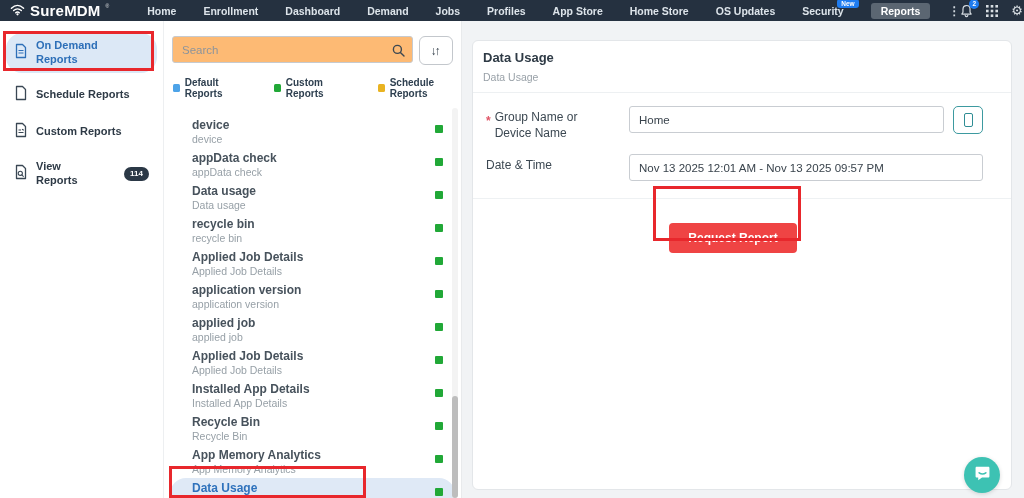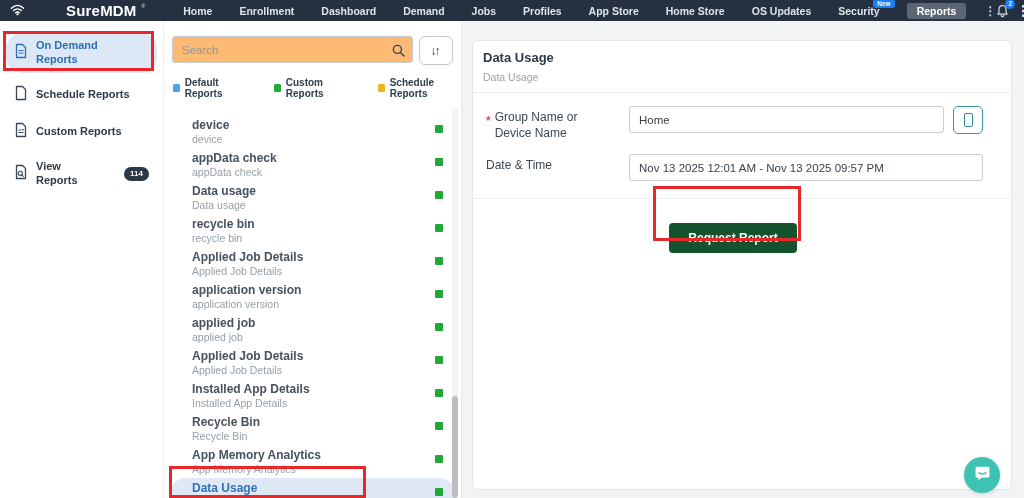--- a/index.html
+++ b/index.html
@@ -11,21 +11,21 @@
     -webkit-font-smoothing:antialiased;
   }
 
   
   .topnav {
     position:absolute; left:0; top:0; width:1024px; height:21px;
     background:#253140; display:flex; align-items:center; padding:0 10px;
     z-index:3;
   }
   .brand { display:flex; align-items:center; gap:5px; color:#fff; }
-  .brand-text { font-size:15px; font-weight:800; letter-spacing:.2px;margin-left:36px; }
+  .brand-text { font-size:15px; font-weight:800; letter-spacing:.2px; }
   .brand-reg { font-size:5px; vertical-align:top; position:relative; top:-5px; opacity:.85; }
   .nav-menu { display:flex; align-items:center; gap:27px; margin-left:38px; }
   .nav-item {
     position:relative; color:#dde4ea; font-size:10.5px; font-weight:600;
     white-space:nowrap; cursor:pointer;
   }
   .nav-item.active { background:#5b6672; border-radius:3px; padding:2px 10px; color:#fff; }
   .nav-badge {
     position:absolute; top:-6px; right:-15px;
     background:#1f7cf0; color:#fff; font-size:6.5px; font-weight:700;
@@ -122,21 +122,21 @@
   .input-wide { flex:1; }
   .device-btn {
     width:30px; height:28px; margin-left:9px; background:#fff;
     border:1.5px solid #3d9aa0; border-radius:5px; cursor:pointer;
     display:flex; align-items:center; justify-content:center;
   }
   .device-glyph { width:9px; height:14px; border:1.5px solid #2f8d94; border-radius:2px; }
   .card-div2 { height:1px; background:#eef1f3; margin:17px -28px 0 -10px; }
   .submit-row { text-align:center; margin-top:24px; }
   .submit-btn {
-    background:#14532d; border:none; border-radius:4px; color:#fff;
+    background:#ef4444; border:none; border-radius:4px; color:#fff;
     font-size:12px; font-weight:700; padding:8px 19px; cursor:pointer;
     font-family:"Liberation Sans", sans-serif;
   }
 
   
   .anno { position:absolute; border:3px solid #e8272c; background:transparent; pointer-events:none; z-index:6; }
   .anno-1 { left:3px; top:31px; width:151px; height:40px; }
   .anno-2 { left:169px; top:466px; width:197px; height:32px; }
   .anno-3 { left:653px; top:186px; width:148px; height:55px; }
 

